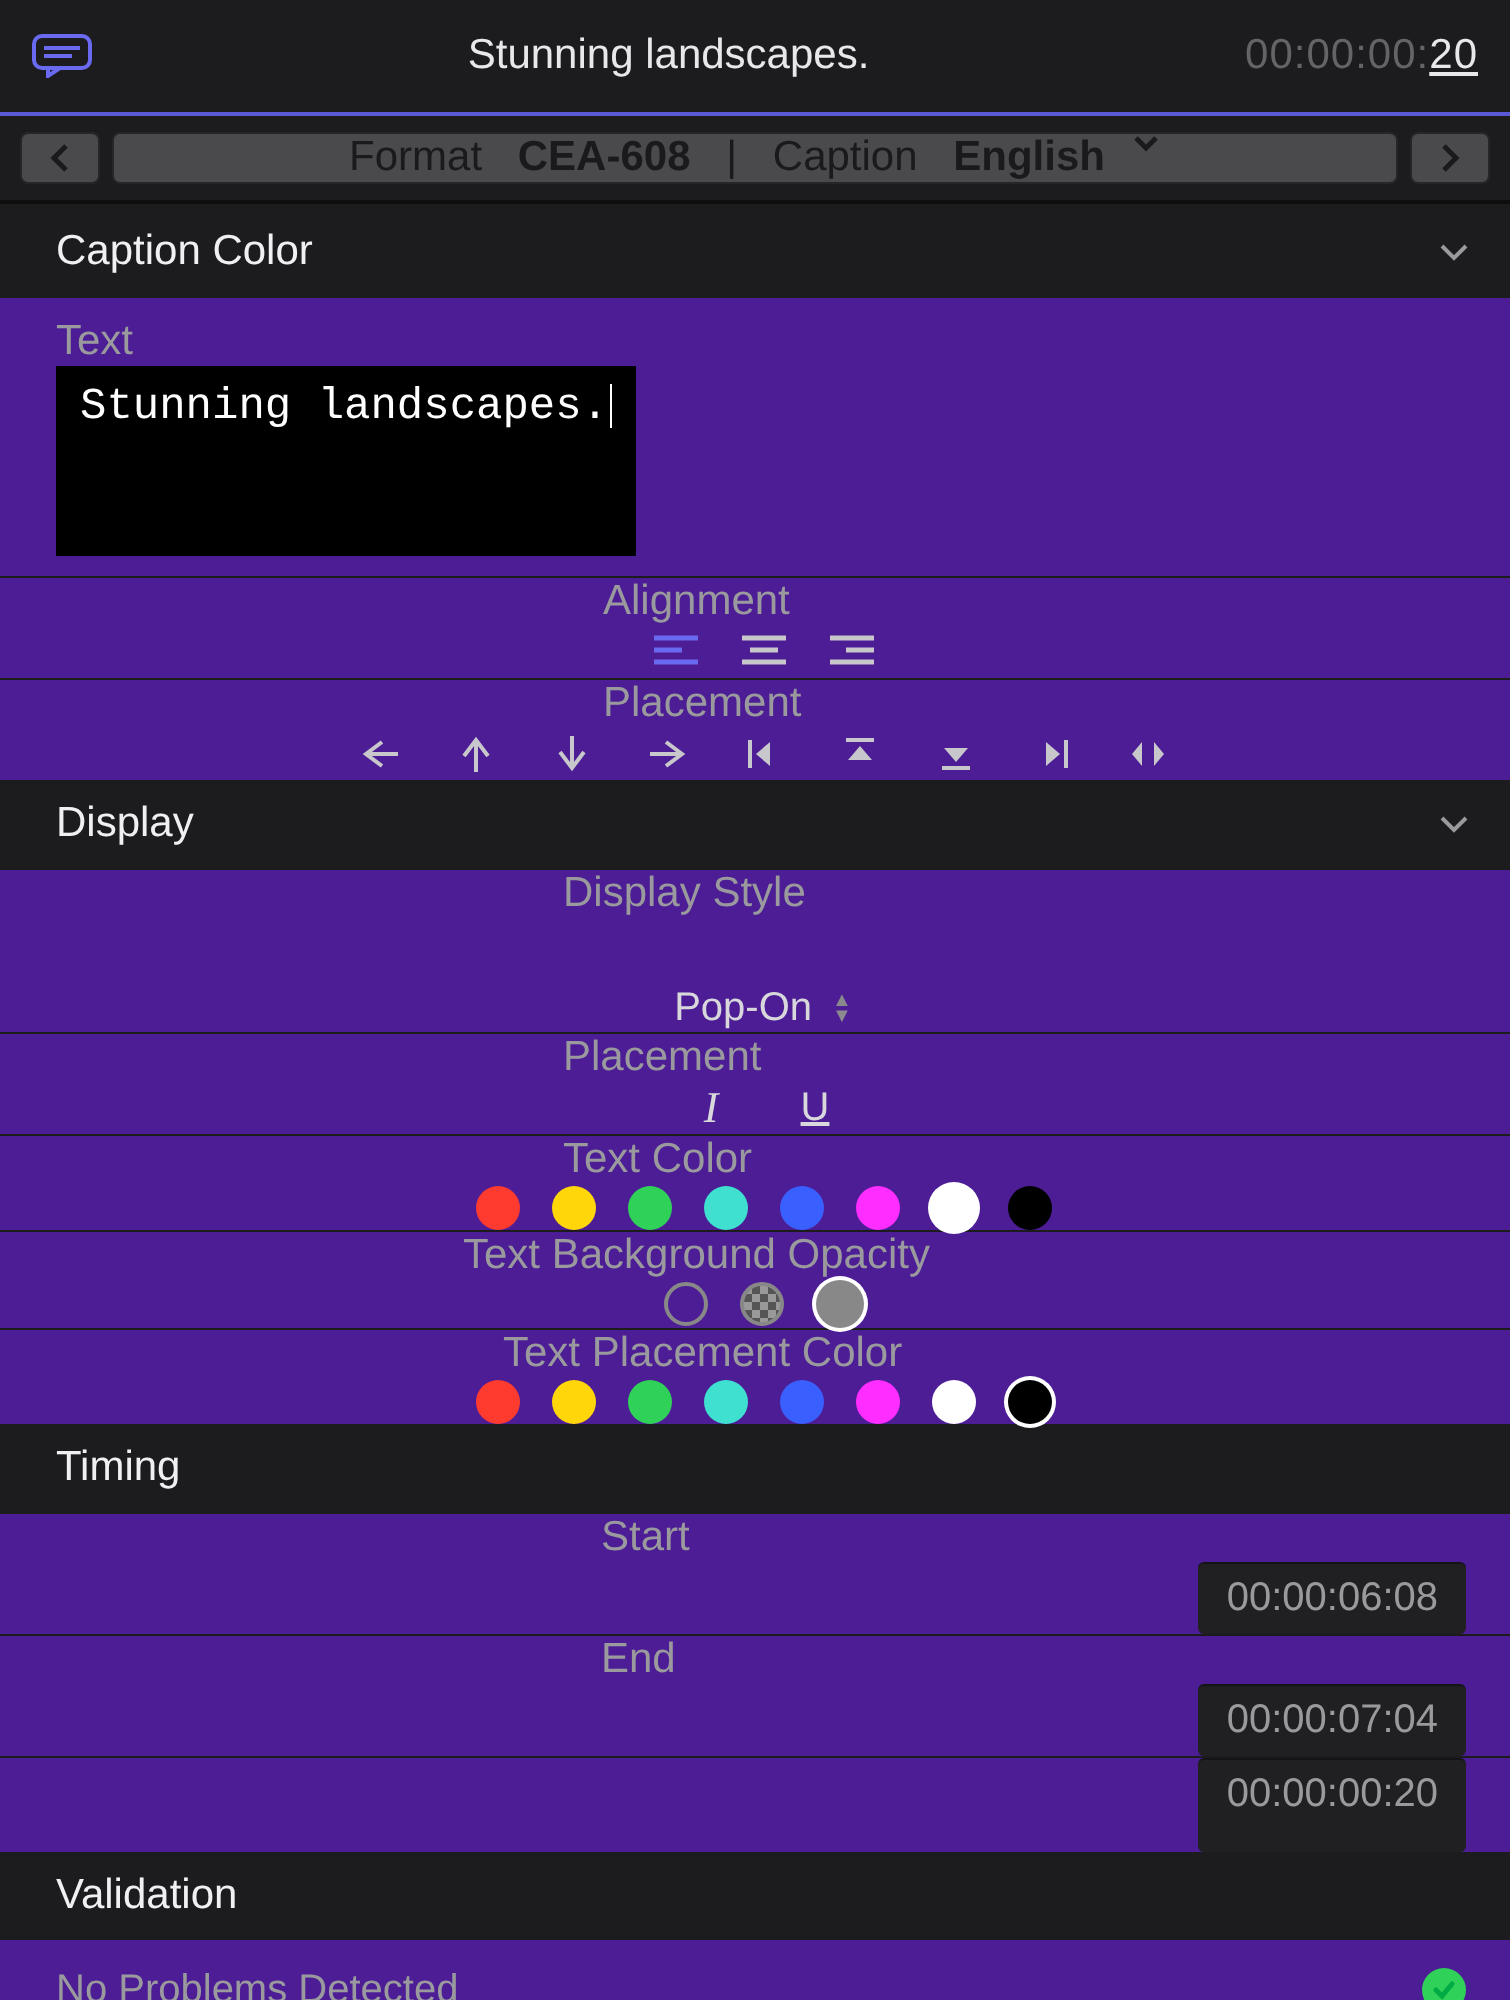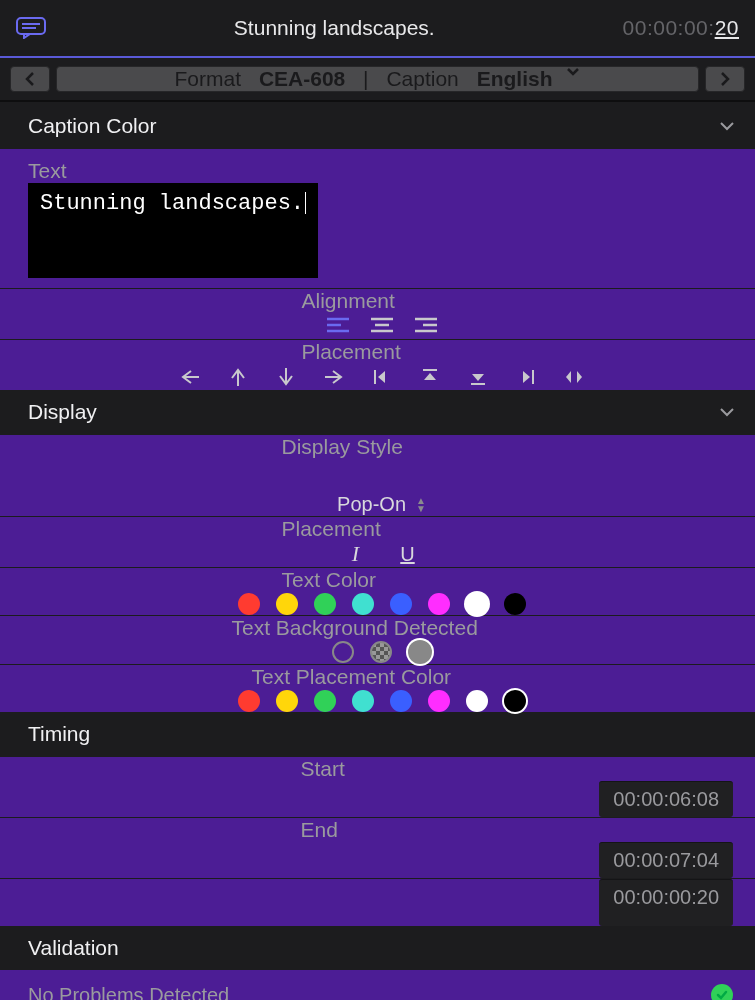--- a/index.html
+++ b/index.html
@@ -404,21 +404,21 @@
     <div class="swatch" style="background:#30d158"></div>
     <div class="swatch" style="background:#40e0d0"></div>
     <div class="swatch" style="background:#3a5fff"></div>
     <div class="swatch" style="background:#ff2dff"></div>
     <div class="swatch ring" style="background:#ffffff"></div>
     <div class="swatch" style="background:#000000"></div>
   </div>
 </div>
 
 <div class="row">
-  <div class="label" style="width:300px">Text Background Detected</div>
+  <div class="label" style="width:300px">Text Background Opacity</div>
   <div class="controls" style="gap:16px;">
     <div class="opacity-swatch"></div>
     <div class="opacity-swatch checker"></div>
     <div class="opacity-swatch solid"></div>
   </div>
 </div>
 
 <div class="row">
   <div class="label" style="width:260px">Text Placement Color</div>
   <div class="controls" style="gap:16px;">

